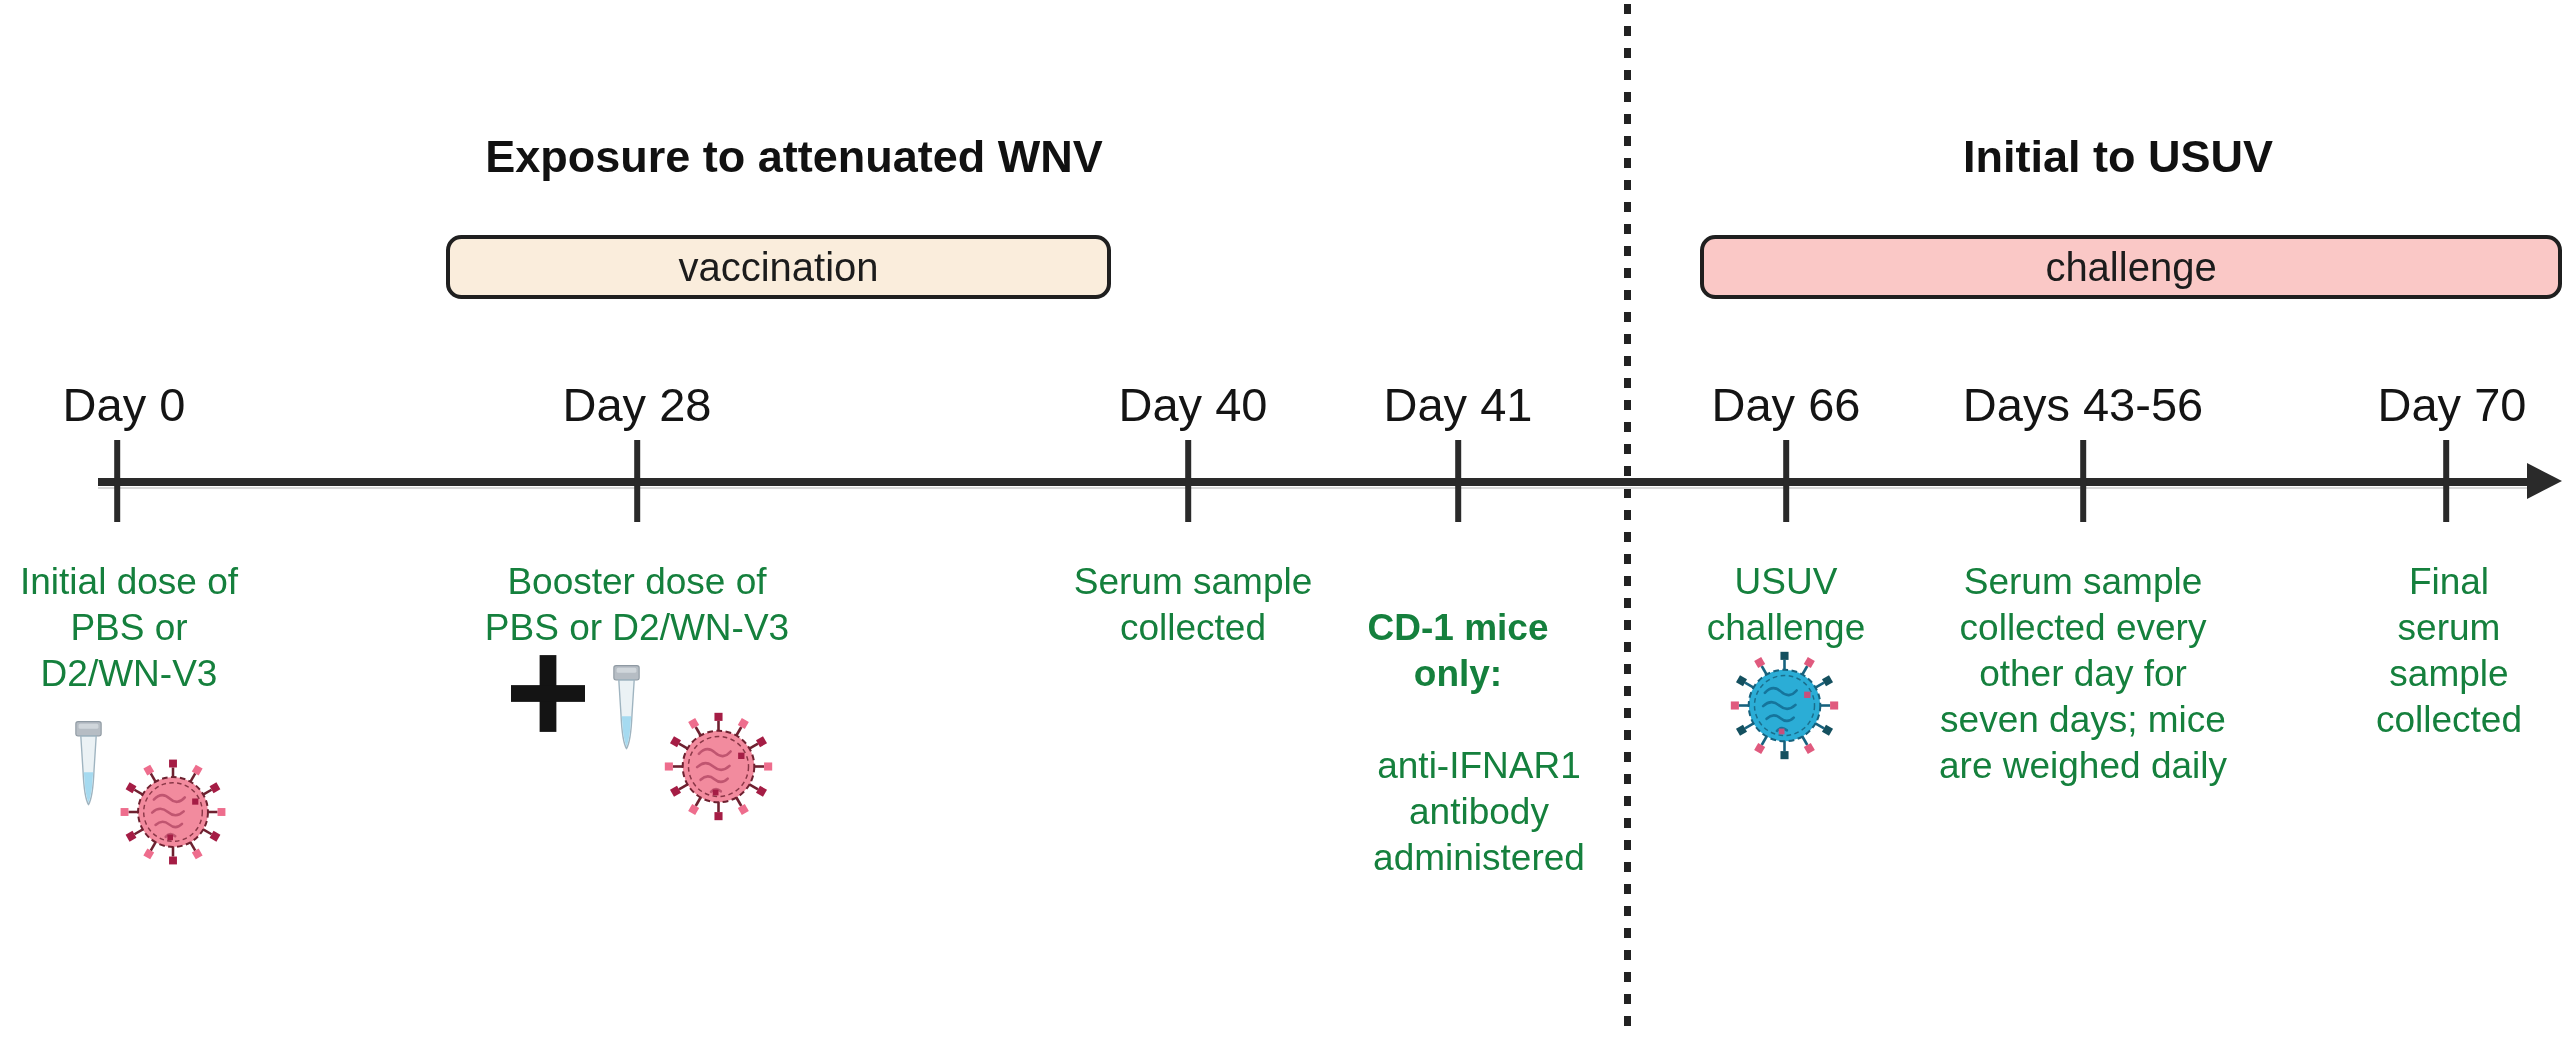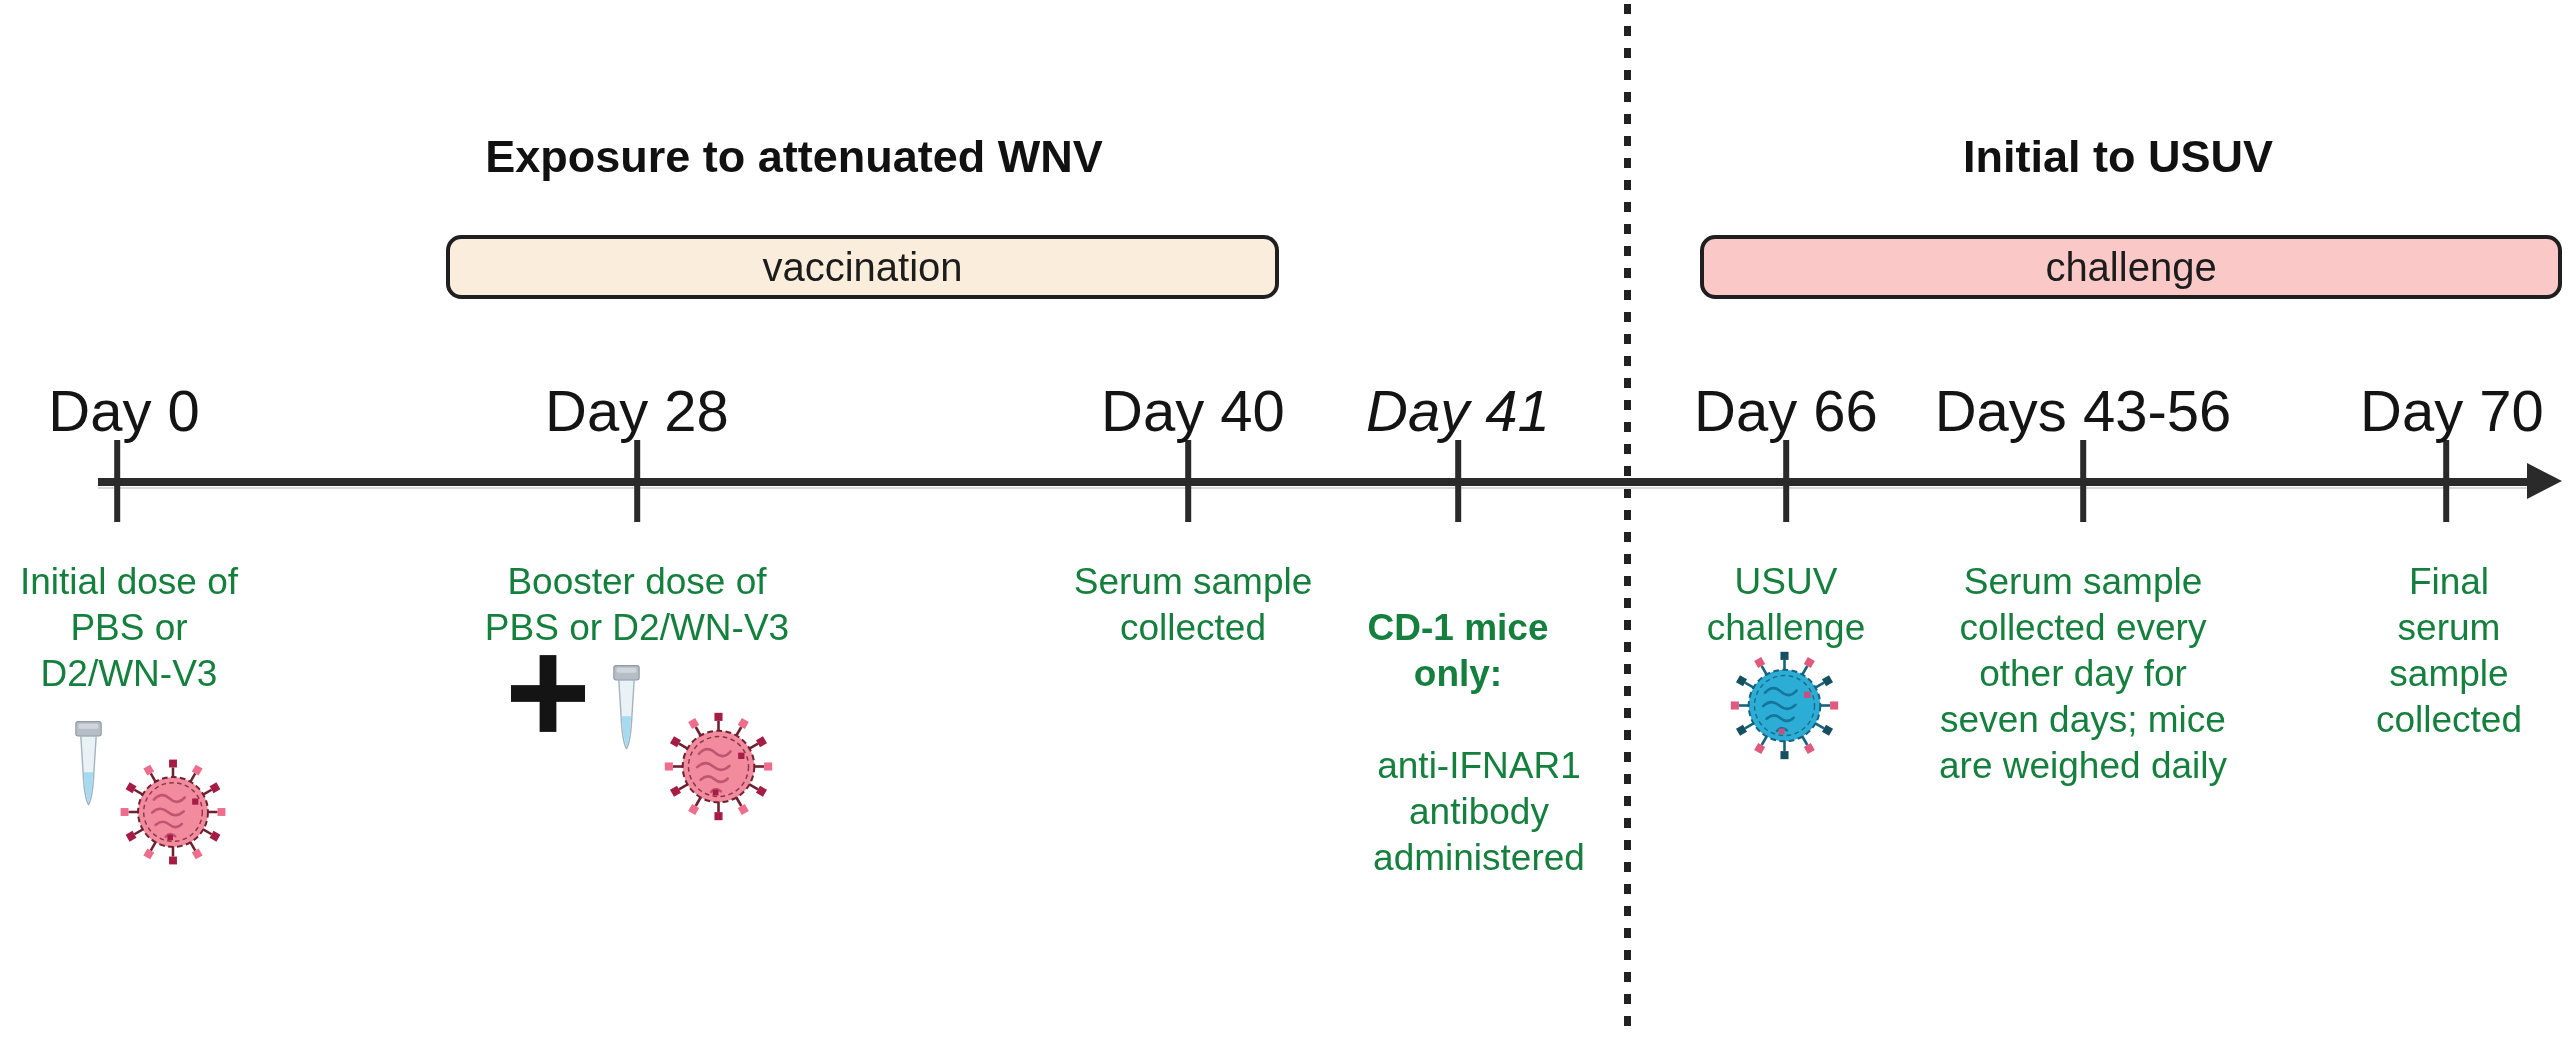--- a/index.html
+++ b/index.html
@@ -8,29 +8,29 @@
 
   .section-title {
     position: absolute; top: 131px; transform: translateX(-50%);
     font-size: 45px; font-weight: 700; white-space: nowrap; color: #111;
   }
   .phase-box {
     position: absolute; top: 235px; height: 64px; box-sizing: border-box;
     border: 4.2px solid #1f1f1f; border-radius: 15.3px;
     display: flex; align-items: center; justify-content: center;
   }
-  .phase-box.vaccination { left: 446px; width: 833px; background: #FAEDDC; }
+  .phase-box.vaccination { left: 446px; width: 665px; background: #FAEDDC; }
   .phase-box.challenge { left: 1700px; width: 862px; background: #FAC8C6; }
   .phase-label { font-size: 40px; color: #1c1c1c; }
 
   .day-label {
     position: absolute; top: 377px; transform: translateX(-50%);
-    font-size: 58px; white-space: nowrap; color: #141414;
-  }
-  .day-label.italic { font-style: italic; }
+    font-size: 47px; white-space: nowrap; color: #141414;
+  }
+  .day-label.italic { }
 
   .axis-line { position: absolute; left: 98px; top: 478px; width: 2437px; height: 7.7px; background: #2a2a2a; }
   .axis-shadow { position: absolute; left: 98px; top: 487px; width: 2437px; height: 2.1px; background: #d9d9d9; }
   .axis-arrowhead {
     position: absolute; left: 2527px; top: 463px; width: 0; height: 0;
     border-left: 35px solid #2a2a2a; border-top: 18px solid transparent; border-bottom: 18px solid transparent;
   }
   .tick { position: absolute; top: 440px; width: 5.6px; height: 82px; background: #2a2a2a; transform: translateX(-50%); }
 
   .separator {

